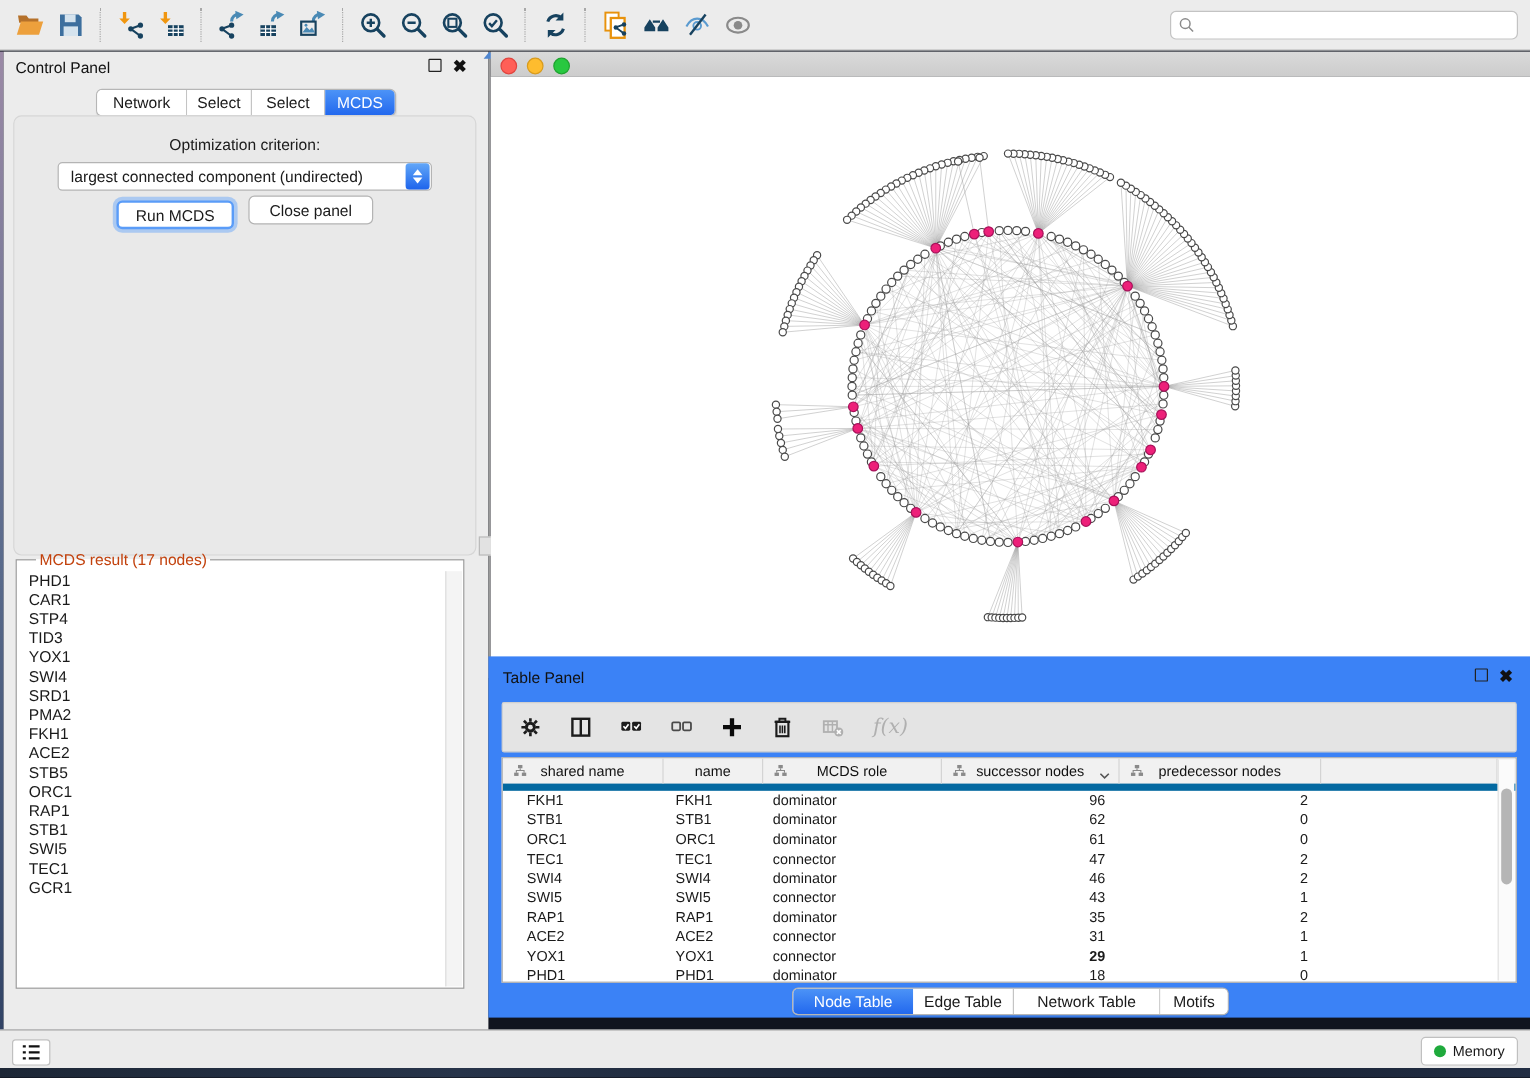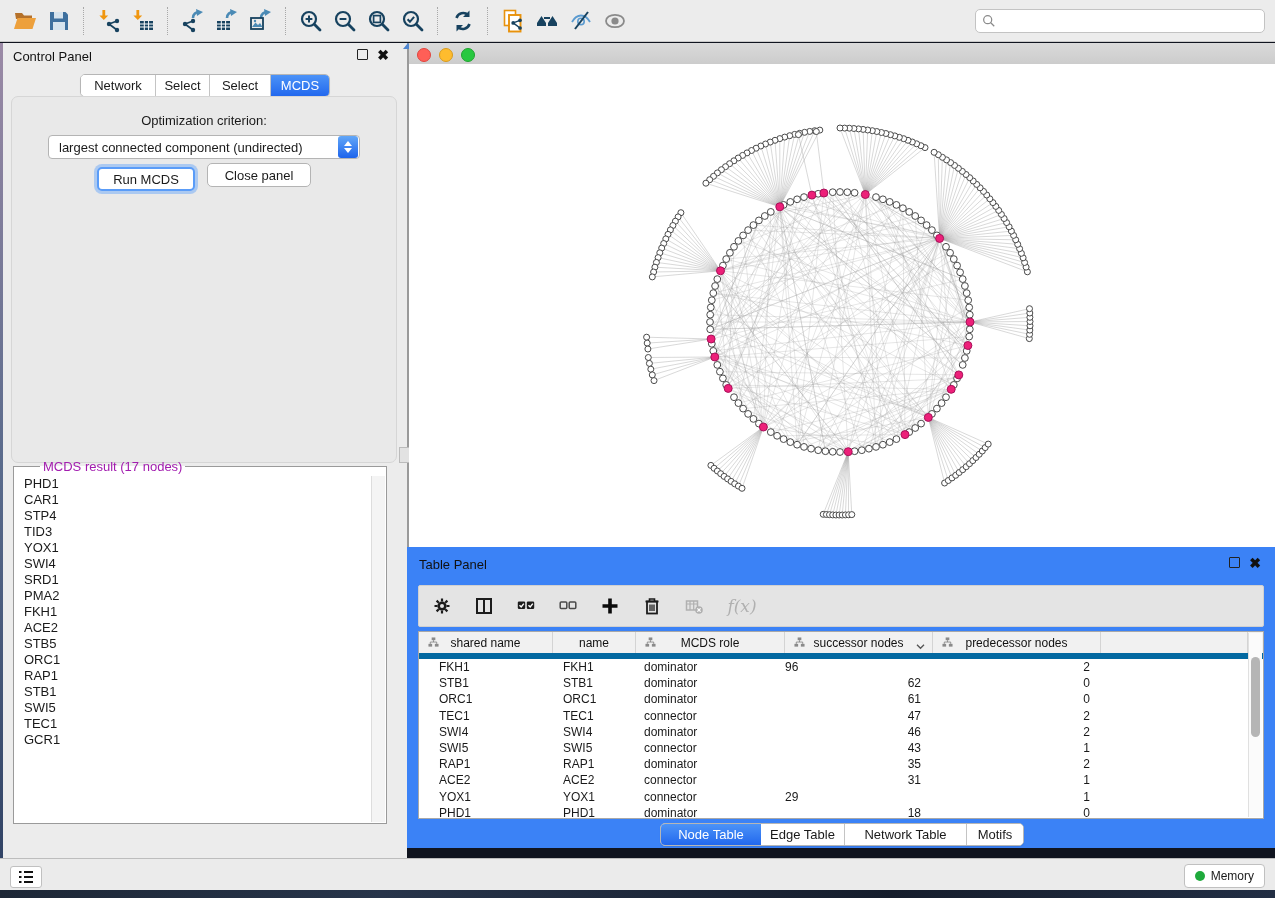--- a/index.html
+++ b/index.html
@@ -40,21 +40,21 @@
   .stepper{width:20px;height:22px;border-radius:3px;background:linear-gradient(#62a7f8,#1d64ec);margin-right:1px;
            display:flex;flex-direction:column;align-items:center;justify-content:center;gap:2px;}
   .stepper i{width:0;height:0;border-left:4px solid transparent;border-right:4px solid transparent;}
   .stepper .up{border-bottom:5px solid #fff;}
   .stepper .dn{border-top:5px solid #fff;}
   .btn{position:absolute;height:24px;background:#fff;border:1px solid #b4b4b4;border-radius:5px;font-size:13px;
        display:flex;align-items:center;justify-content:center;cursor:pointer;box-sizing:border-box;}
   .btn.focusring{border:2px solid #5a9cf8;box-shadow:0 0 0 3px rgba(110,170,250,.5);}
   fieldset.mcds{position:absolute;left:10px;top:416px;width:372px;height:363px;margin:0;padding:0;
                 border:1px solid #9a9a9a;background:#fff;}
-  fieldset.mcds legend{font-size:13px;margin-left:26px;padding:0 3px;background:transparent;color:#a21caf;}
+  fieldset.mcds legend{font-size:13px;margin-left:16px;padding:0 3px;background:transparent;color:#c2410c;}
   .mcds-list{position:absolute;left:1px;top:2px;right:14px;bottom:1px;overflow:hidden;background:#fff;}
   .mcds-item{font-size:13px;line-height:16px;padding-left:9px;cursor:default;}
   .mcds-scroll{position:absolute;top:2px;right:1px;bottom:1px;width:13px;background:#f4f4f4;border-left:1px solid #ddd;}
   
   .netwin-title{left:409px;top:43px;width:866px;height:21px;background:linear-gradient(#dadada,#cccccc);
                 border-bottom:1px solid #aeaeae;}
   .tl{position:absolute;top:4.5px;width:12px;height:12px;border-radius:50%;cursor:pointer;}
   .net-title{width:100%;text-align:center;top:3px;font-size:13px;font-weight:600;color:#222;}
   .netcanvas{left:409px;top:64px;width:866px;height:493px;background:#fff;cursor:default;}
   .divider-v{left:407px;top:43px;width:2px;height:522px;background:#9a9a9a;}
@@ -1031,21 +1031,21 @@
         </div>
         <div class="th" style="width: 147px;">
           <span></span>
         </div>
       </div>
     <div id="tbody">
         <div class="trow">
           <div class="td" style="width: 134px; padding-left: 20px;">FKH1</div>
           <div class="td" style="width: 83px; padding-left: 10px;">FKH1</div>
           <div class="td" style="width: 149px; padding-left: 8px;">dominator</div>
-          <div class="td" style="width: 148px; padding-right: 12px;">96</div>
+          <div class="td" style="width: 148px; text-align: right; padding-right: 12px;">96</div>
           <div class="td" style="width: 168px; text-align: right; padding-right: 11px;">2</div>
         </div>
         <div class="trow">
           <div class="td" style="width: 134px; padding-left: 20px;">STB1</div>
           <div class="td" style="width: 83px; padding-left: 10px;">STB1</div>
           <div class="td" style="width: 149px; padding-left: 8px;">dominator</div>
           <div class="td" style="width: 148px; text-align: right; padding-right: 12px;">62</div>
           <div class="td" style="width: 168px; text-align: right; padding-right: 11px;">0</div>
         </div>
         <div class="trow">
@@ -1087,21 +1087,21 @@
           <div class="td" style="width: 134px; padding-left: 20px;">ACE2</div>
           <div class="td" style="width: 83px; padding-left: 10px;">ACE2</div>
           <div class="td" style="width: 149px; padding-left: 8px;">connector</div>
           <div class="td" style="width: 148px; text-align: right; padding-right: 12px;">31</div>
           <div class="td" style="width: 168px; text-align: right; padding-right: 11px;">1</div>
         </div>
         <div class="trow">
           <div class="td" style="width: 134px; padding-left: 20px;">YOX1</div>
           <div class="td" style="width: 83px; padding-left: 10px;">YOX1</div>
           <div class="td" style="width: 149px; padding-left: 8px;">connector</div>
-          <div class="td" style="width: 148px; text-align: left; padding-right: 12px;">29</div>
+          <div class="td" style="width: 148px; text-align: right; padding-right: 12px; font-weight: bold;">29</div>
           <div class="td" style="width: 168px; text-align: right; padding-right: 11px;">1</div>
         </div>
         <div class="trow">
           <div class="td" style="width: 134px; padding-left: 20px;">PHD1</div>
           <div class="td" style="width: 83px; padding-left: 10px;">PHD1</div>
           <div class="td" style="width: 149px; padding-left: 8px;">dominator</div>
           <div class="td" style="width: 148px; text-align: right; padding-right: 12px;">18</div>
           <div class="td" style="width: 168px; text-align: right; padding-right: 11px;">0</div>
         </div>
       </div>

